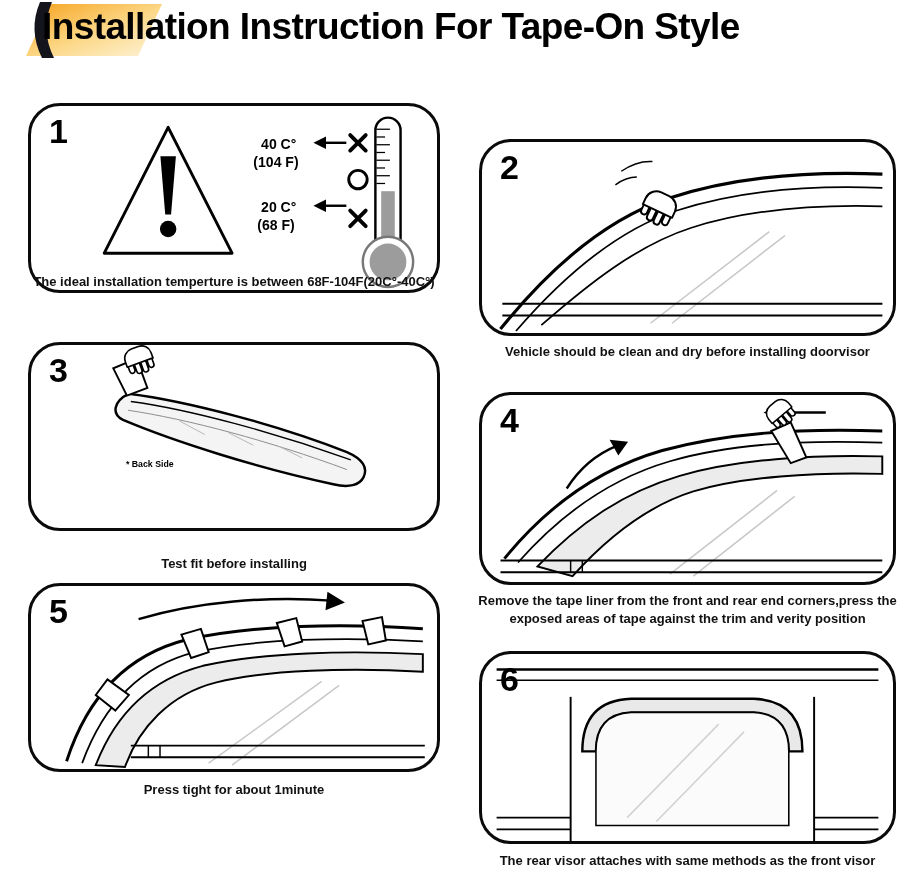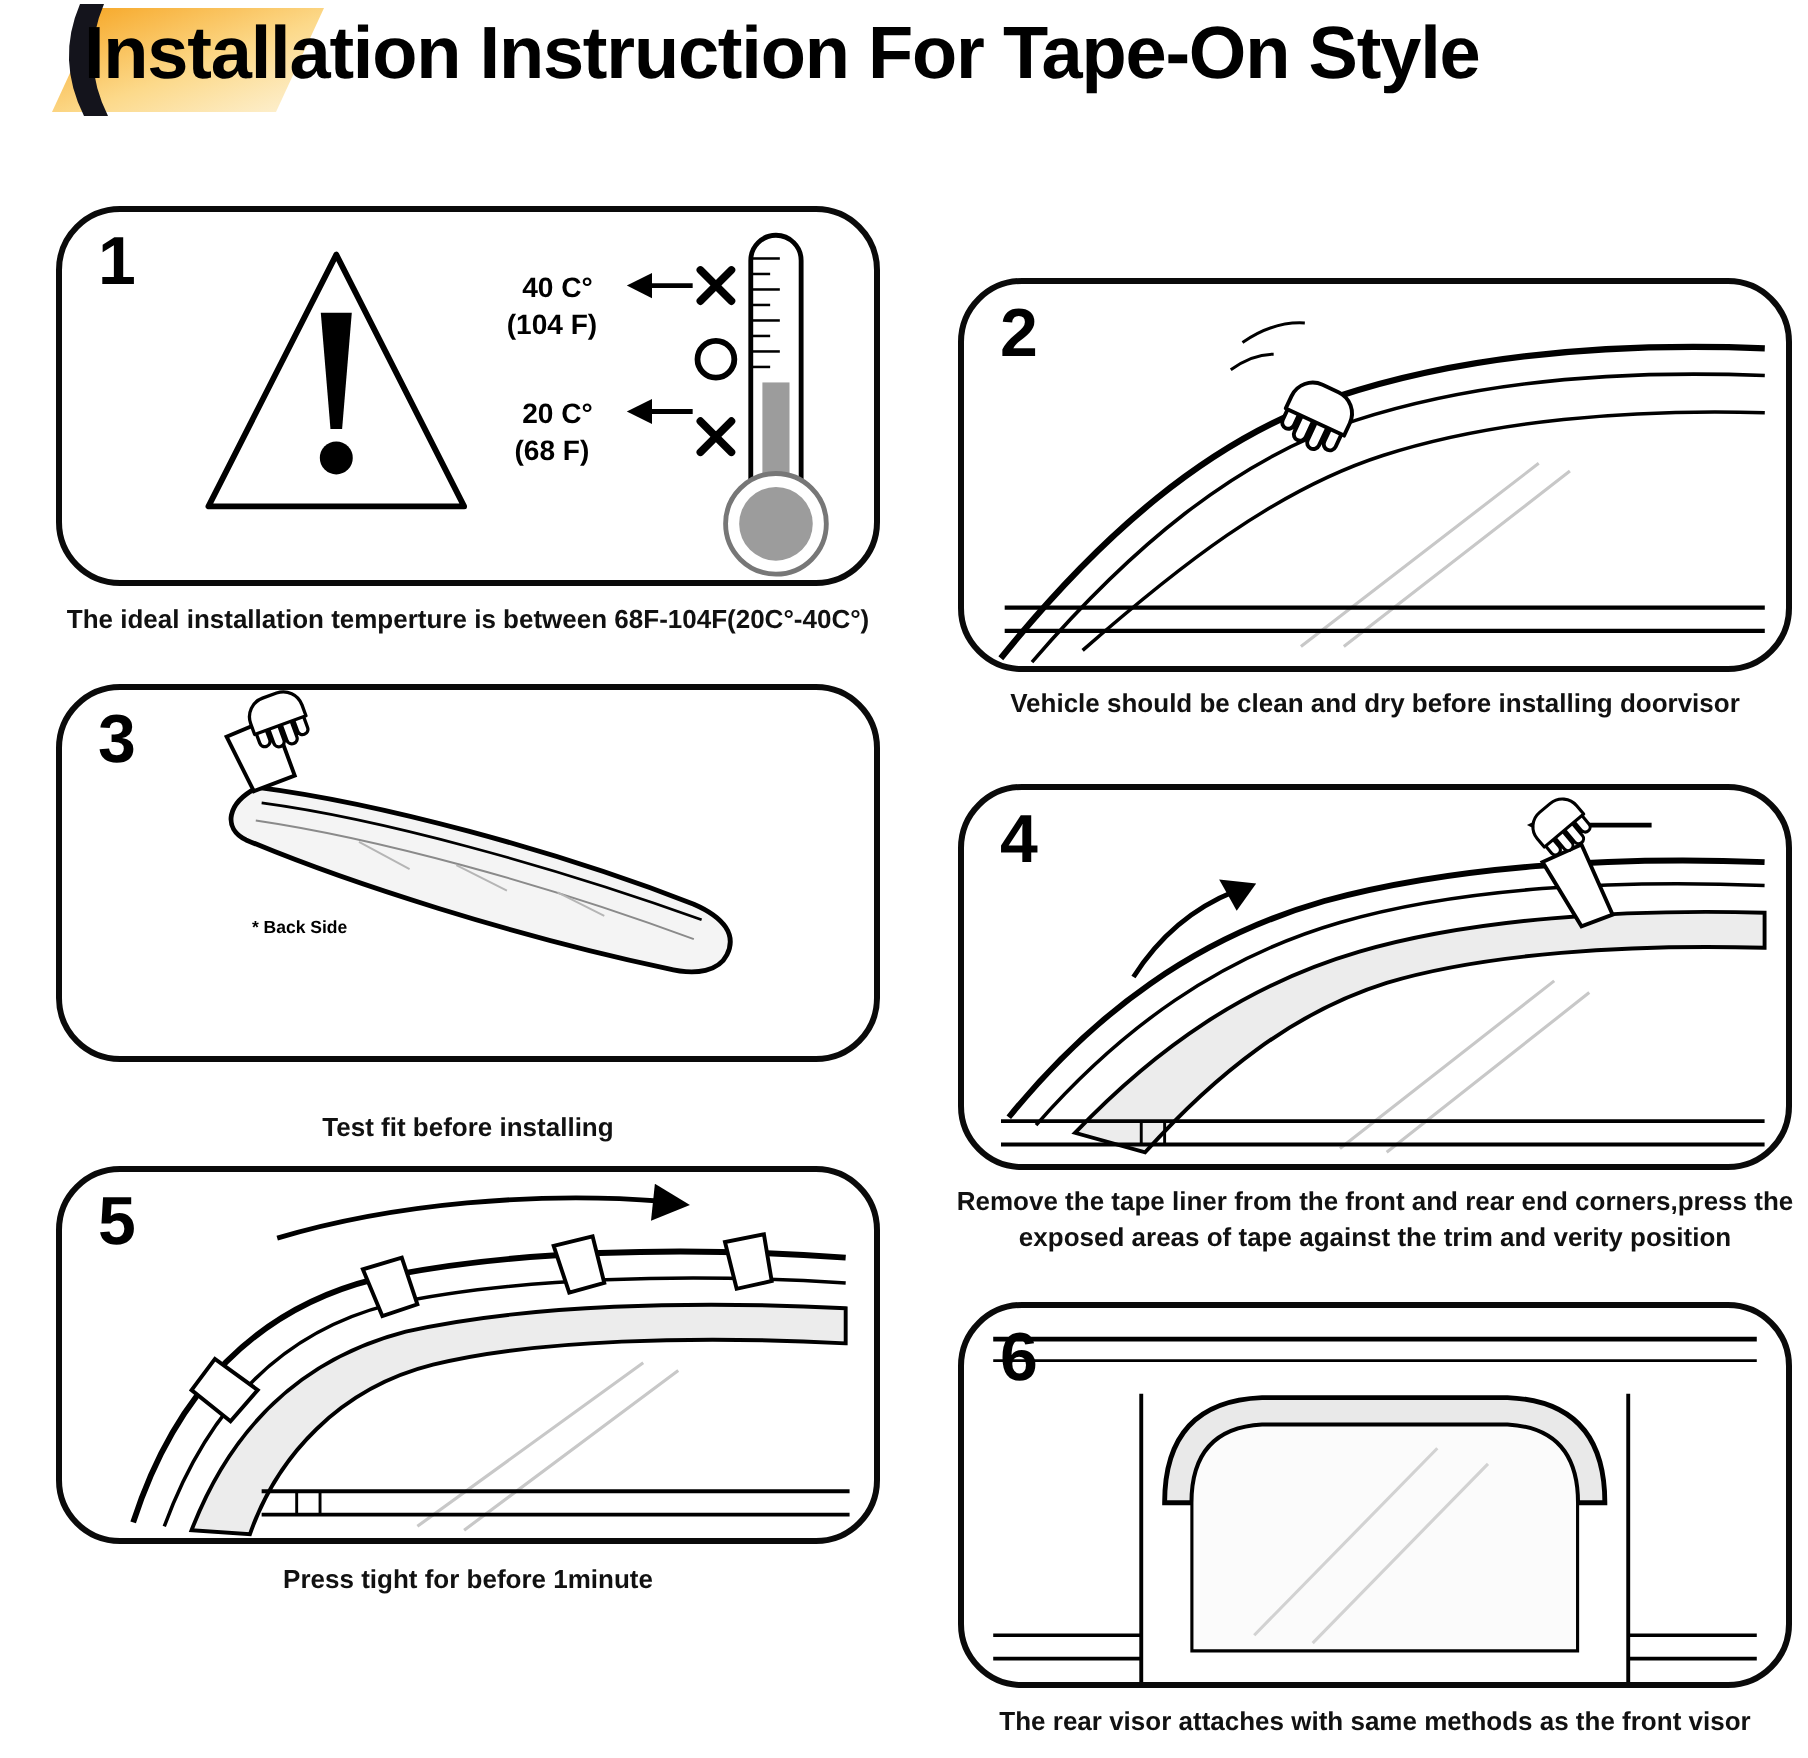--- a/index.html
+++ b/index.html
@@ -21,21 +21,21 @@
   .p1 { left:28px;  top:103px; width:412px; height:190px; }
   .p2 { left:479px; top:139px; width:417px; height:197px; }
   .p3 { left:28px;  top:342px; width:412px; height:189px; }
   .p4 { left:479px; top:392px; width:417px; height:193px; }
   .p5 { left:28px;  top:583px; width:412px; height:189px; }
   .p6 { left:479px; top:651px; width:417px; height:193px; }
 
   
   .caption { position:absolute; text-align:center; font-size:13px; font-weight:600;
              color:#111; line-height:1.35; }
-  .c1 { left:0px;   top:301px; width:468px; }
+  .c1 { left:0px;   top:273px; width:468px; }
   .c2 { left:459px; top:343px; width:457px; }
   .c3 { left:8px;   top:538px; width:452px;margin-top:17px; }
   .c4 { left:459px; top:592px; width:457px; }
   .c5 { left:8px;   top:781px; width:452px; }
   .c6 { left:459px; top:852px; width:457px; }
 
   
   .t15 { font:bold 14.5px "Liberation Sans", sans-serif; fill:#000; }
   .t9  { font:bold 9px  "Liberation Sans", sans-serif; fill:#000; }
 </style>
@@ -181,21 +181,21 @@
       <line x1="100" y1="164" x2="402" y2="164" stroke="#000" stroke-width="2"></line>
       <line x1="100" y1="176" x2="402" y2="176" stroke="#000" stroke-width="2"></line>
       <line x1="118" y1="164" x2="118" y2="176" stroke="#000" stroke-width="1.5"></line>
       <line x1="130" y1="164" x2="130" y2="176" stroke="#000" stroke-width="1.5"></line>
       <path d="M162 74 L 152 50 L 172 44 L 180 68 Z" fill="#fff" stroke="#000" stroke-width="2"></path>
       <path d="M258 62 L 250 38 L 270 33 L 276 57 Z" fill="#fff" stroke="#000" stroke-width="2"></path>
       <path d="M344 60 L 338 36 L 358 32 L 362 56 Z" fill="#fff" stroke="#000" stroke-width="2"></path>
       <path d="M84 128 L 64 112 L 76 96 L 98 112 Z" fill="#fff" stroke="#000" stroke-width="2"></path>
     </svg>
   </section>
-  <p class="caption c5">Press tight for before 1minute</p>
+  <p class="caption c5">Press tight for about 1minute</p>
 
   <section class="panel p6">
     <div class="step-num">6</div>
     <svg viewBox="0 0 416 192">
       <line x1="12" y1="16" x2="404" y2="16" stroke="#000" stroke-width="2.5"></line>
       <line x1="12" y1="27" x2="404" y2="27" stroke="#000" stroke-width="1.5"></line>
       <line x1="88" y1="44" x2="88" y2="192" stroke="#000" stroke-width="2"></line>
       <line x1="338" y1="44" x2="338" y2="192" stroke="#000" stroke-width="2"></line>
       <path d="M100 100 Q 100 48 150 46 L 276 46 Q 326 48 326 100 L 312 100 Q 312 62 276 60 L 150 60 Q 114 62 114 100 Z" fill="#e9e9e9" stroke="#000" stroke-width="2.5"></path>
       <path d="M114 100 Q 114 62 150 60 L 276 60 Q 312 62 312 100 L 312 176 L 114 176 Z" fill="#fbfbfb" stroke="#000" stroke-width="1.6"></path>

